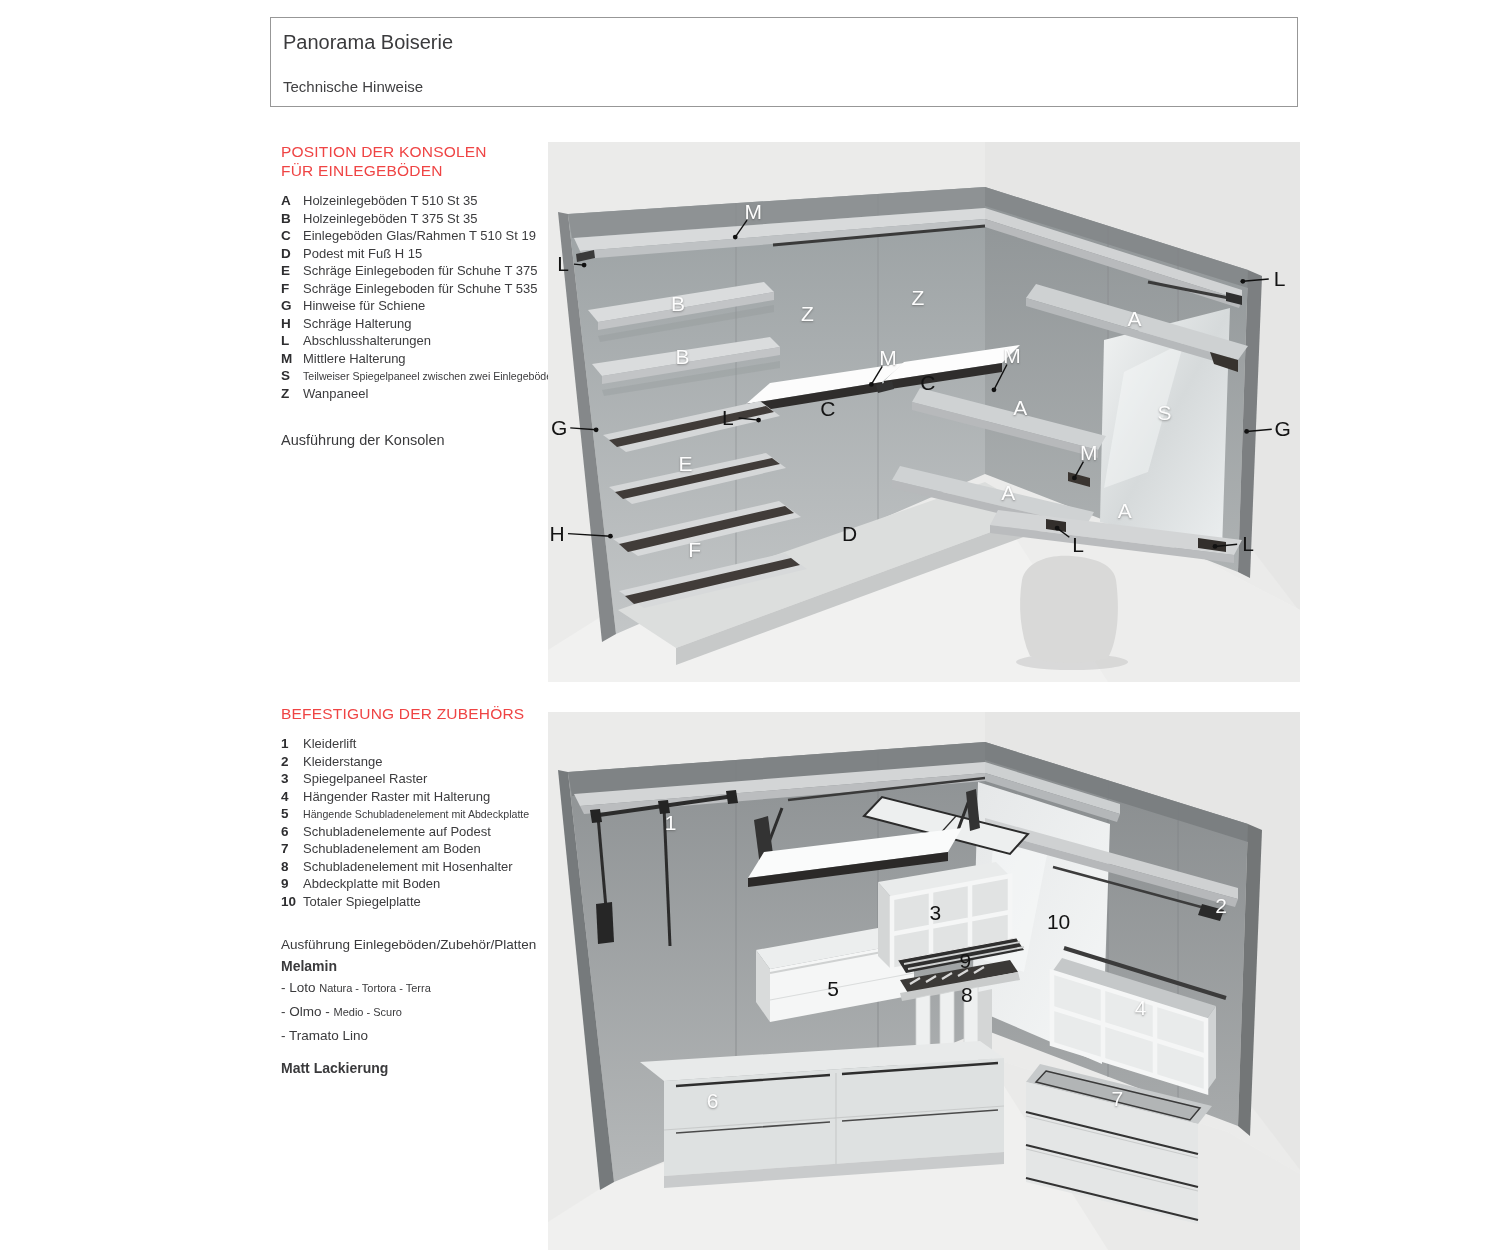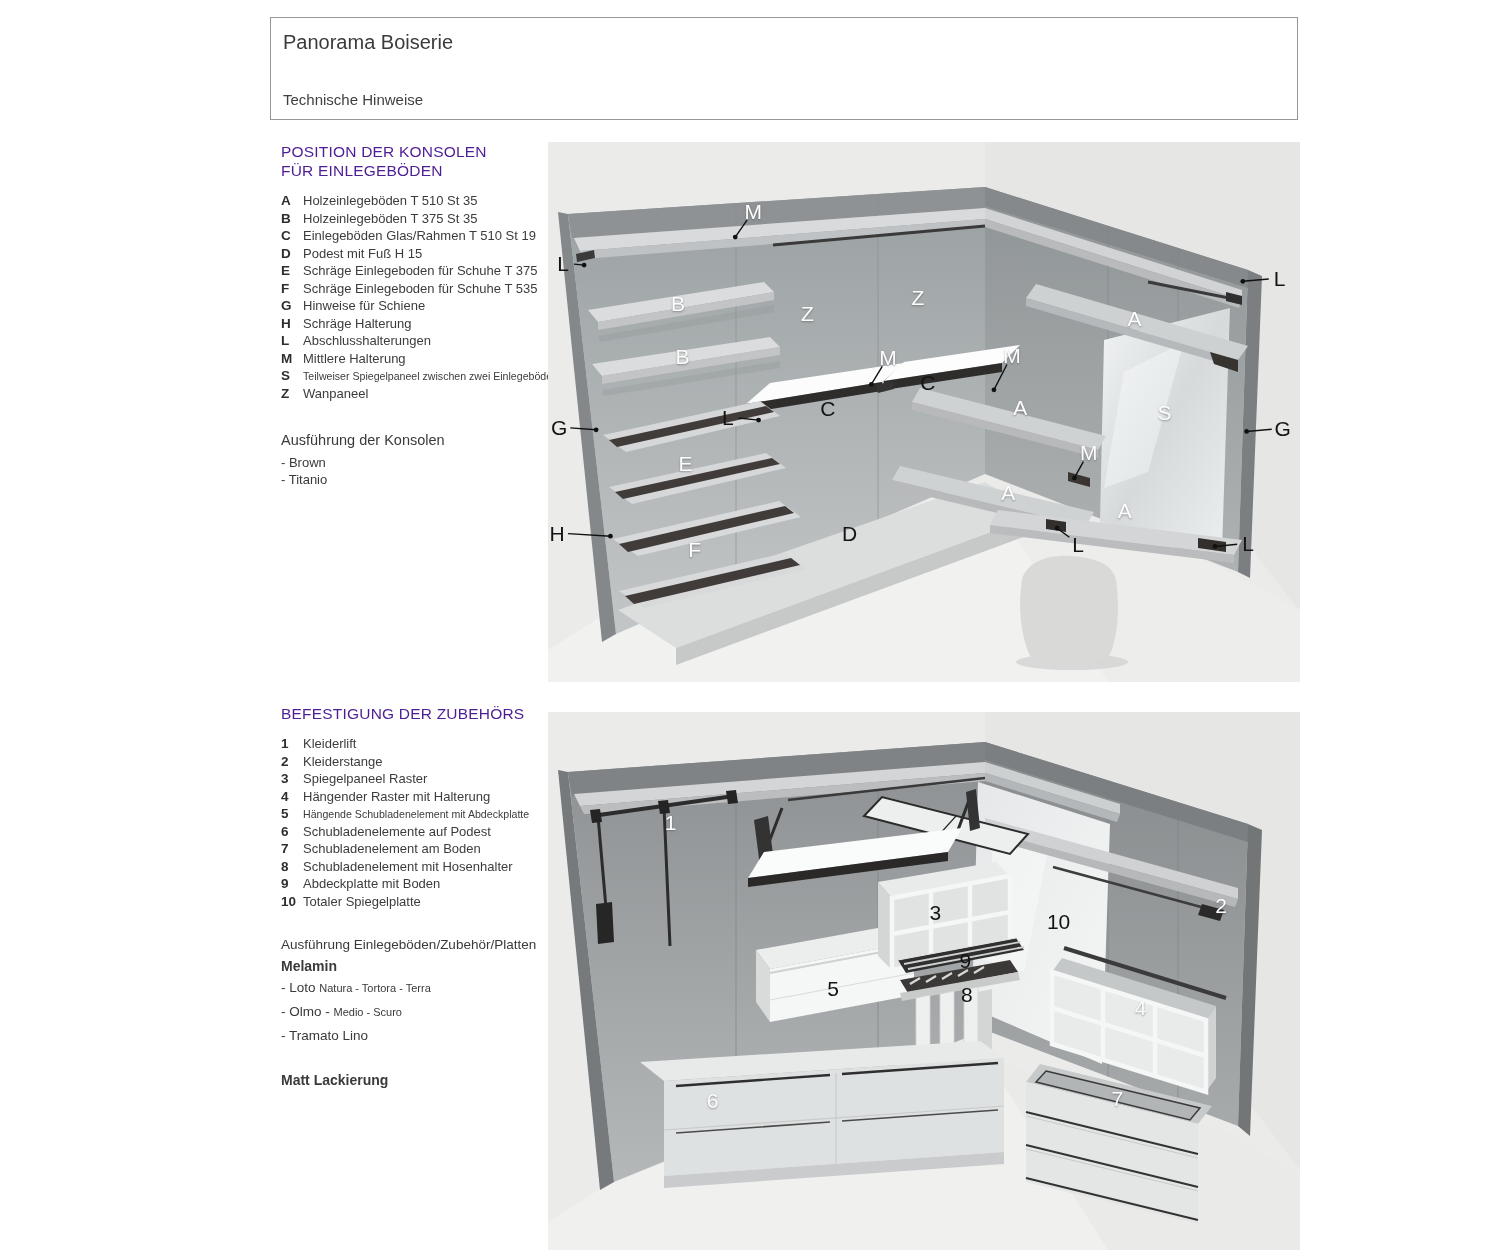--- a/index.html
+++ b/index.html
@@ -5,47 +5,47 @@
   html,body{margin:0;padding:0;}
   body{
     width:1500px;height:1250px;background:#ffffff;position:relative;
     font-family:"Liberation Sans","DejaVu Sans",sans-serif;color:#3a3a3c;
     -webkit-font-smoothing:antialiased;
   }
   .page{position:absolute;inset:0;overflow:hidden;}
 
   
   .header-box{
-    position:absolute;left:270px;top:17px;width:1028px;height:103px;
+    position:absolute;left:270px;top:17px;width:1028px;height:90px;
     border:1px solid #979797;box-sizing:border-box;background:#fff;
   }
   .hdr-title{position:absolute;left:12px;top:13px;font-size:20px;color:#3b3b3d;}
   .hdr-sub{position:absolute;left:12px;bottom:11px;font-size:15px;color:#404042;}
 
   
   .col{position:absolute;left:281px;width:262px;}
   #sec1{top:142px;}
   #sec2{top:704px;}
-  .section-heading{font-size:15.5px;line-height:19px;color:#4c1d95;letter-spacing:.2px;}
+  .section-heading{font-size:15.5px;line-height:19px;color:#ef4444;letter-spacing:.2px;}
   .legend{margin-top:13px;}
   .legend-row{display:flex;align-items:baseline;height:17.5px;font-size:13px;color:#3c3c3e;}
   .legend-row .k{width:22px;flex:none;font-weight:bold;font-size:13.5px;color:#2e2e30;}
   .legend-row .t{white-space:nowrap;}
   .legend-row .t.sm{font-size:10.6px;}
   .finish{margin-top:29px;}
   .finish-title{font-size:14.5px;color:#3a3a3c;}
   .finish-opts{margin-top:7px;}
   .finish-opt{font-size:13px;line-height:16.5px;white-space:nowrap;}
   .finish2{margin-top:26px;}
   .f2-title{font-size:13.5px;}
   .mel-title{font-weight:bold;font-size:14px;margin-top:6px;}
   .mel-lines{margin-top:2px;}
   .mel-line{font-size:13.5px;line-height:24px;white-space:nowrap;}
   .mel-line .sm{font-size:11px;}
-  .matt{font-weight:bold;font-size:14px;margin-top:24px;}
+  .matt{font-weight:bold;font-size:14px;margin-top:12px;}
 
   
   .figure{position:absolute;left:548px;width:752px;}
   #figure1{top:142px;height:540px;}
   #figure2{top:712px;height:538px;}
   .figure svg.illu{position:absolute;inset:0;width:100%;height:100%;}
   .figure svg.leader-layer{position:absolute;inset:0;width:100%;height:100%;pointer-events:none;}
   .labels{position:absolute;inset:0;}
   .fig-label{
     position:absolute;transform:translate(-50%,-50%);
@@ -114,24 +114,20 @@
           <span class="k">S</span>
           <span class="t sm">Teilweiser Spiegelpaneel zwischen zwei Einlegeböden</span>
         </div>
         <div class="legend-row">
           <span class="k">Z</span>
           <span class="t">Wanpaneel</span>
         </div>
       </div>
     <div class="finish">
       <div class="finish-title">Ausführung der Konsolen</div>
-      <div class="finish-opts">
-          <div class="finish-opt">- Brown</div>
-          <div class="finish-opt">- Titanio</div>
-        </div>
     </div>
   </div>
 
   <div class="col" id="sec2">
     <div class="section-heading">BEFESTIGUNG DER ZUBEHÖRS</div>
     <div class="legend">
         <div class="legend-row">
           <span class="k">1</span>
           <span class="t">Kleiderlift</span>
         </div>

